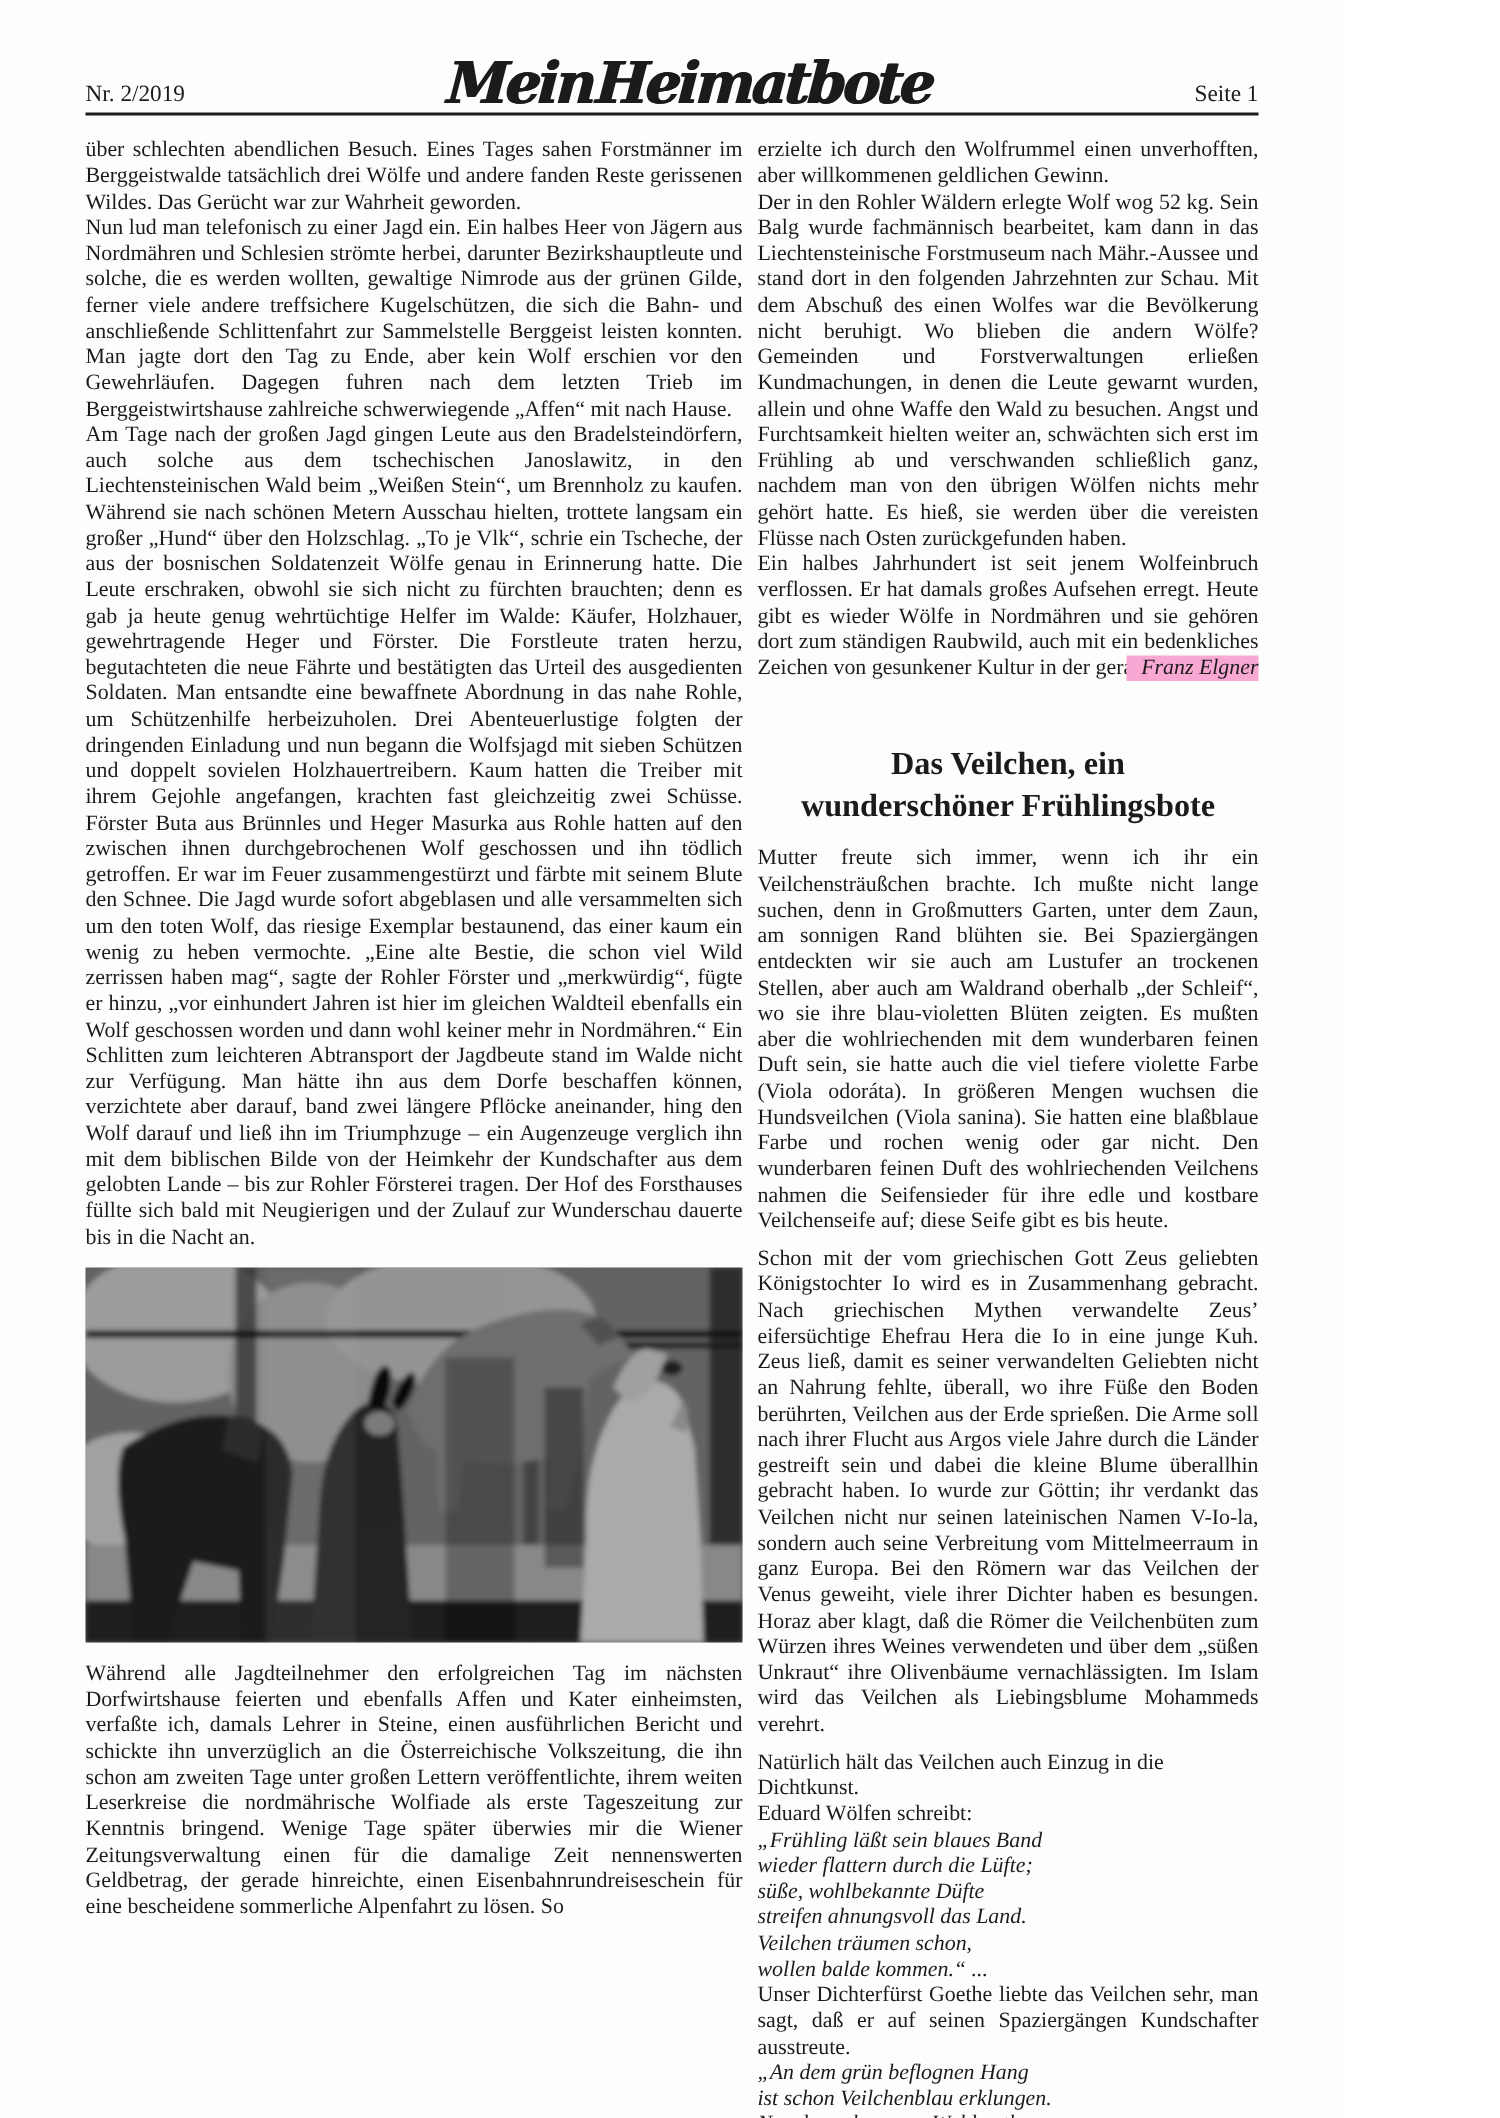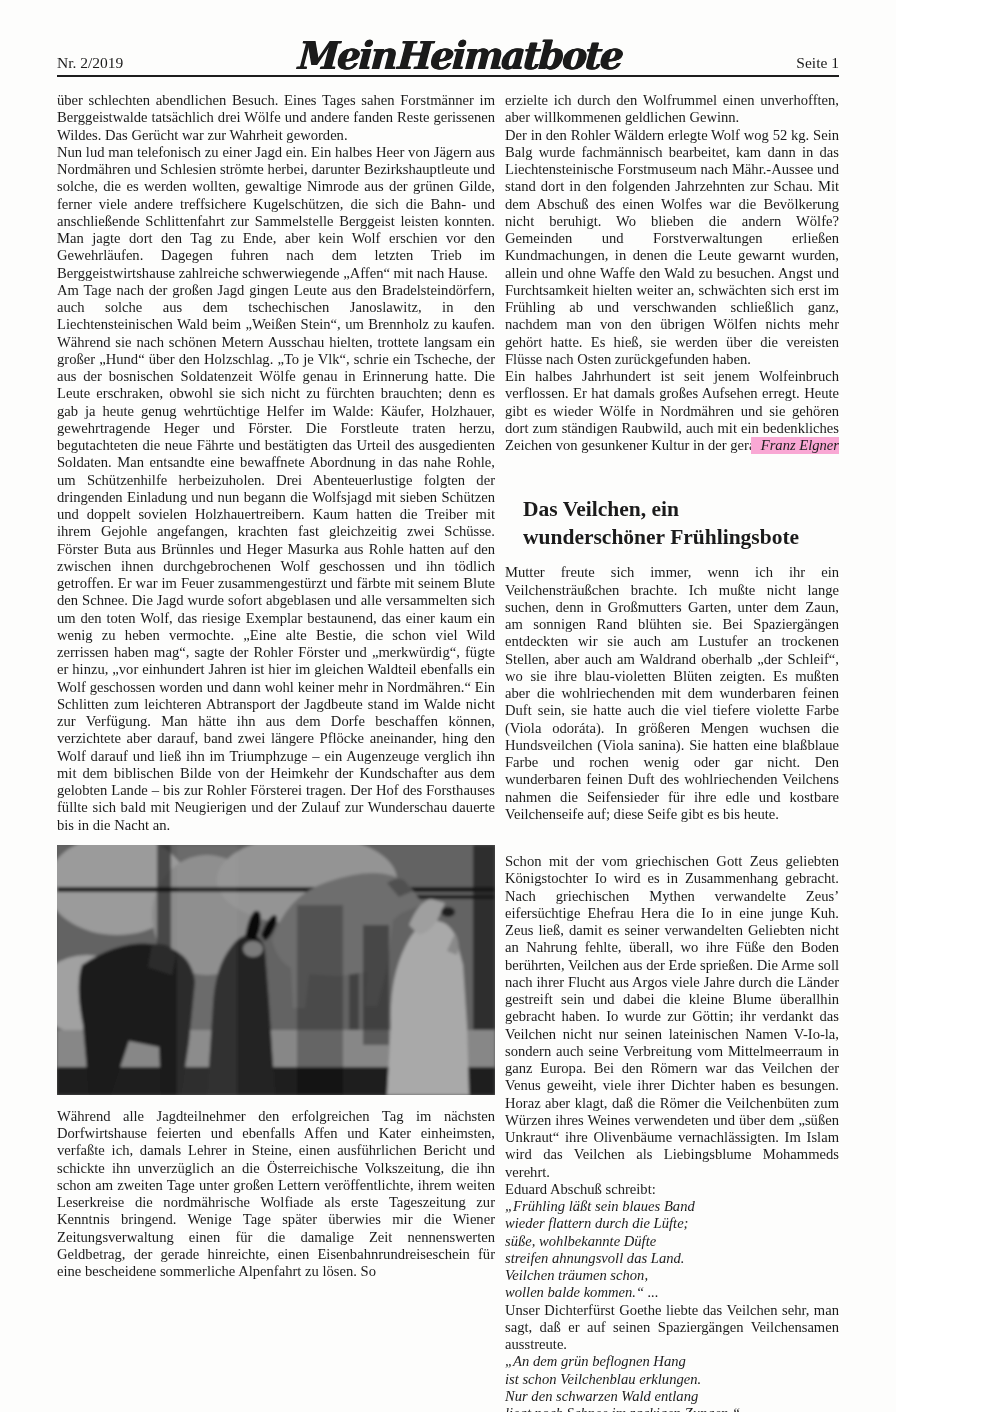--- a/index.html
+++ b/index.html
@@ -28,38 +28,38 @@
   .rule{border:none;border-top:2px solid #1d1d1d;margin:3px 0 0 0;}
   
   .cols{display:flex;gap:10px;margin-top:15px;}
   .col{width:438px;}
   .col p{
     margin:0;
     font-size:14.6px;line-height:17.25px;
     text-align:justify;
     hyphens:auto;
   }
-  p.sp{margin-top:30px;}
+  p.sp{margin-top:8px;}
   .line{text-align:left !important;}
   .poem{
     margin:0;font-size:14.6px;line-height:17.25px;
     font-style:italic;text-align:left;white-space:pre-line;
   }
   .sigwrap{position:relative;}
   .sig{
     position:absolute;right:0;bottom:0;
     font-style:italic;background:#f9a8d4;padding-left:10px;
     font-size:14.6px;
   }
   figure.photo{margin:11px 0 13px 0;width:438px;height:250px;}
   figure.photo svg{display:block;width:438px;height:250px;}
   h2.vtitle{
     margin:41px 18px 13px 18px;
     font-size:21.5px;line-height:28px;
-    font-weight:bold;text-align:left;
+    font-weight:bold;text-align:center;
   }
 </style>
 </head>
 <body>
 
 <div class="page">
 
   <div class="hdr">
     <span class="issue">Nr. 2/2019</span>
     <span class="masthead">Mein Heimatbote</span>
@@ -137,28 +137,29 @@
       <p>Der in den Rohler Wäldern erlegte Wolf wog 52 kg. Sein Balg wurde fachmännisch bearbeitet, kam dann in das Liechtensteinische Forstmuseum nach Mähr.-Aussee und stand dort in den folgenden Jahrzehnten zur Schau. Mit dem Abschuß des einen Wolfes war die Bevölkerung nicht beruhigt. Wo blieben die andern Wölfe? Gemeinden und Forstverwaltungen erließen Kundmachungen, in denen die Leute gewarnt wurden, allein und ohne Waffe den Wald zu besuchen. Angst und Furchtsamkeit hielten weiter an, schwächten sich erst im Frühling ab und verschwanden schließlich ganz, nachdem man von den übrigen Wölfen nichts mehr gehört hatte. Es hieß, sie werden über die vereisten Flüsse nach Osten zurückgefunden haben.</p>
       <p class="sigwrap">
         <span>Ein halbes Jahrhundert ist seit jenem Wolfeinbruch verflossen. Er hat damals großes Aufsehen erregt. Heute gibt es wieder Wölfe in Nordmähren und sie gehören dort zum ständigen Raubwild, auch mit ein bedenkliches Zeichen von gesunkener Kultur in der geraubten Heimat.</span>
         <span class="sig">Franz Elgner</span>
       </p>
 
       <h2 class="vtitle">Das Veilchen, ein wunderschöner Frühlingsbote</h2>
 
       <p>Mutter freute sich immer, wenn ich ihr ein Veilchensträußchen brachte. Ich mußte nicht lange suchen, denn in Großmutters Garten, unter dem Zaun, am sonnigen Rand blühten sie. Bei Spaziergängen entdeckten wir sie auch am Lustufer an trockenen Stellen, aber auch am Waldrand oberhalb „der Schleif“, wo sie ihre blau-violetten Blüten zeigten. Es mußten aber die wohlriechenden mit dem wunderbaren feinen Duft sein, sie hatte auch die viel tiefere violette Farbe (Viola odoráta). In größeren Mengen wuchsen die Hundsveilchen (Viola sanina). Sie hatten eine blaßblaue Farbe und rochen wenig oder gar nicht. Den wunderbaren feinen Duft des wohlriechenden Veilchens nahmen die Seifensieder für ihre edle und kostbare Veilchenseife auf; diese Seife gibt es bis heute.</p>
       <p class="sp">Schon mit der vom griechischen Gott Zeus geliebten Königstochter Io wird es in Zusammenhang gebracht. Nach griechischen Mythen verwandelte Zeus’ eifersüchtige Ehefrau Hera die Io in eine junge Kuh. Zeus ließ, damit es seiner verwandelten Geliebten nicht an Nahrung fehlte, überall, wo ihre Füße den Boden berührten, Veilchen aus der Erde sprießen. Die Arme soll nach ihrer Flucht aus Argos viele Jahre durch die Länder gestreift sein und dabei die kleine Blume überallhin gebracht haben. Io wurde zur Göttin; ihr verdankt das Veilchen nicht nur seinen lateinischen Namen V-Io-la, sondern auch seine Verbreitung vom Mittelmeerraum in ganz Europa. Bei den Römern war das Veilchen der Venus geweiht, viele ihrer Dichter haben es besungen. Horaz aber klagt, daß die Römer die Veilchenbüten zum Würzen ihres Weines verwendeten und über dem „süßen Unkraut“ ihre Olivenbäume vernachlässigten. Im Islam wird das Veilchen als Liebingsblume Mohammeds verehrt.</p>
-      <p class="line">Eduard Abschuß schreibt:</p>
+      <p class="sp line">Natürlich hält das Veilchen auch Einzug in die Dichtkunst.</p>
+      <p class="line">Eduard Wölfen schreibt:</p>
       <div class="poem">„Frühling läßt sein blaues Band
 wieder flattern durch die Lüfte;
 süße, wohlbekannte Düfte
 streifen ahnungsvoll das Land.
 Veilchen träumen schon,
 wollen balde kommen.“ ...</div>
-      <p>Unser Dichterfürst Goethe liebte das Veilchen sehr, man sagt, daß er auf seinen Spaziergängen Veilchensamen ausstreute.</p>
+      <p>Unser Dichterfürst Goethe liebte das Veilchen sehr, man sagt, daß er auf seinen Spaziergängen Kundschafter ausstreute.</p>
       <div class="poem">„An dem grün beflognen Hang
 ist schon Veilchenblau erklungen.
 Nur den schwarzen Wald entlang
 liegt noch Schnee im zackigen Zungen.“</div>
     </div>
 
   </div>
 </div>
 
 </body></html>

